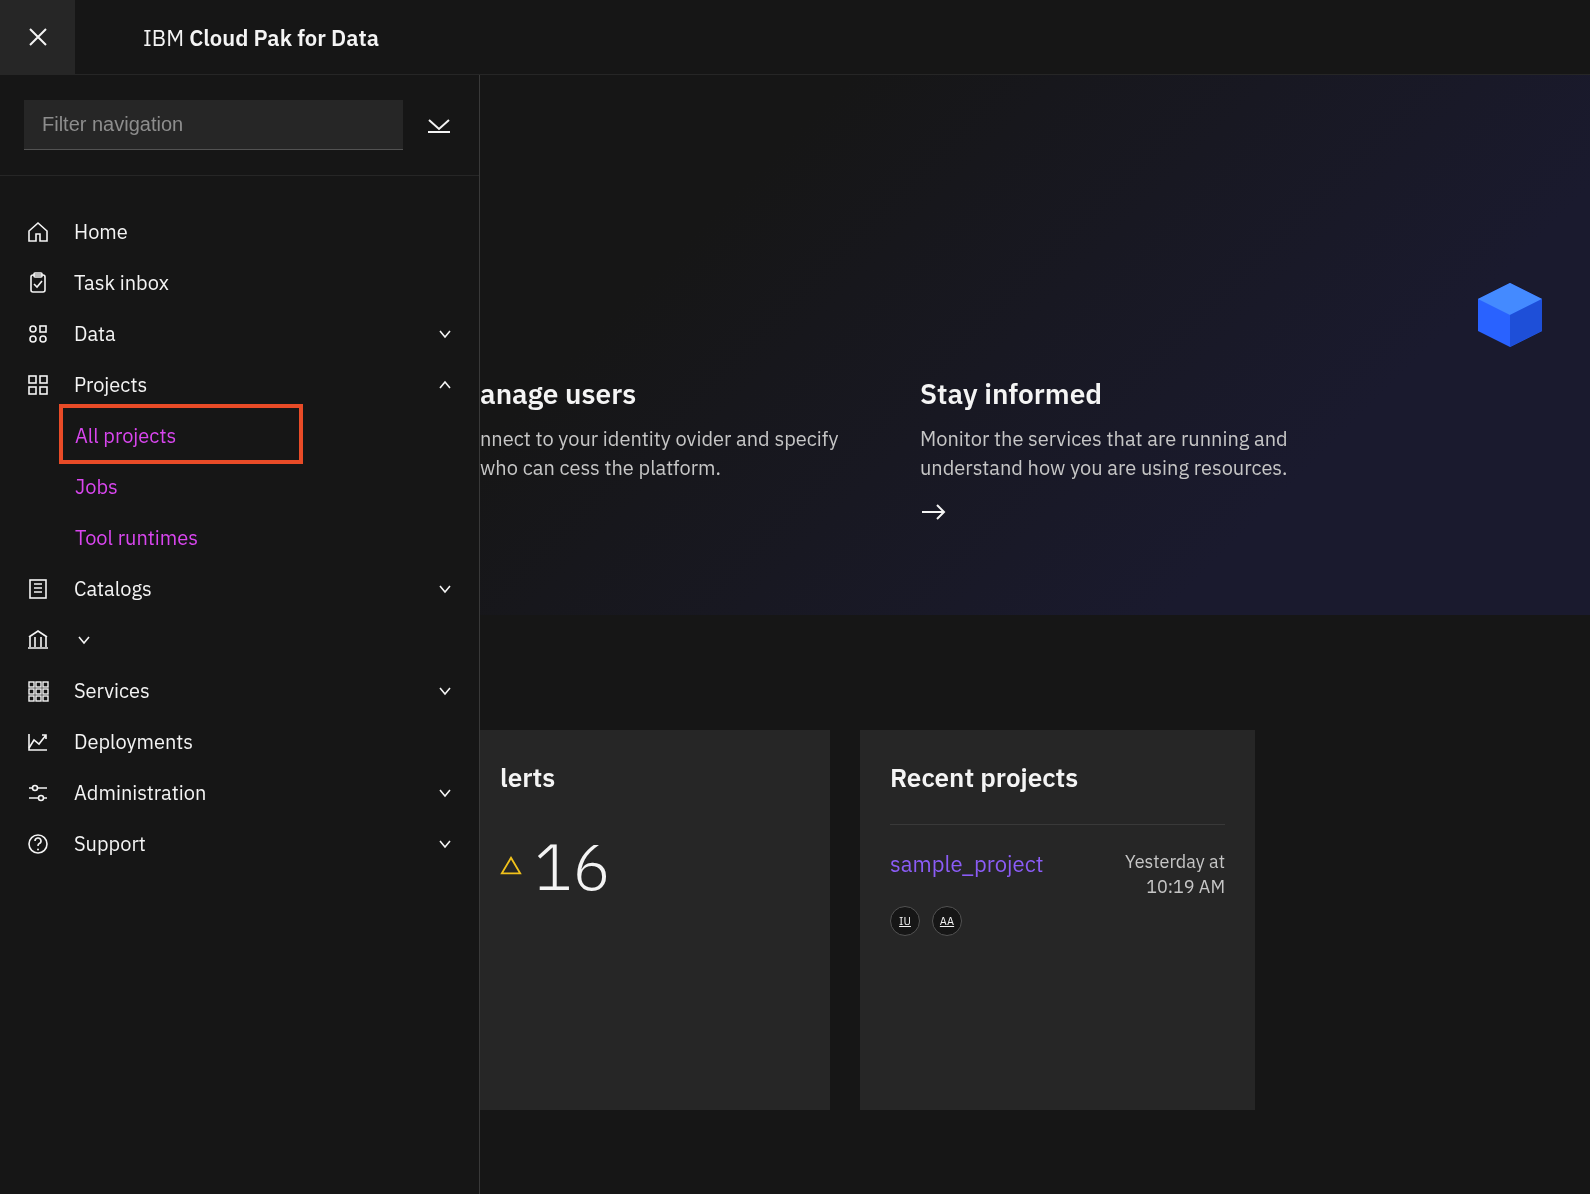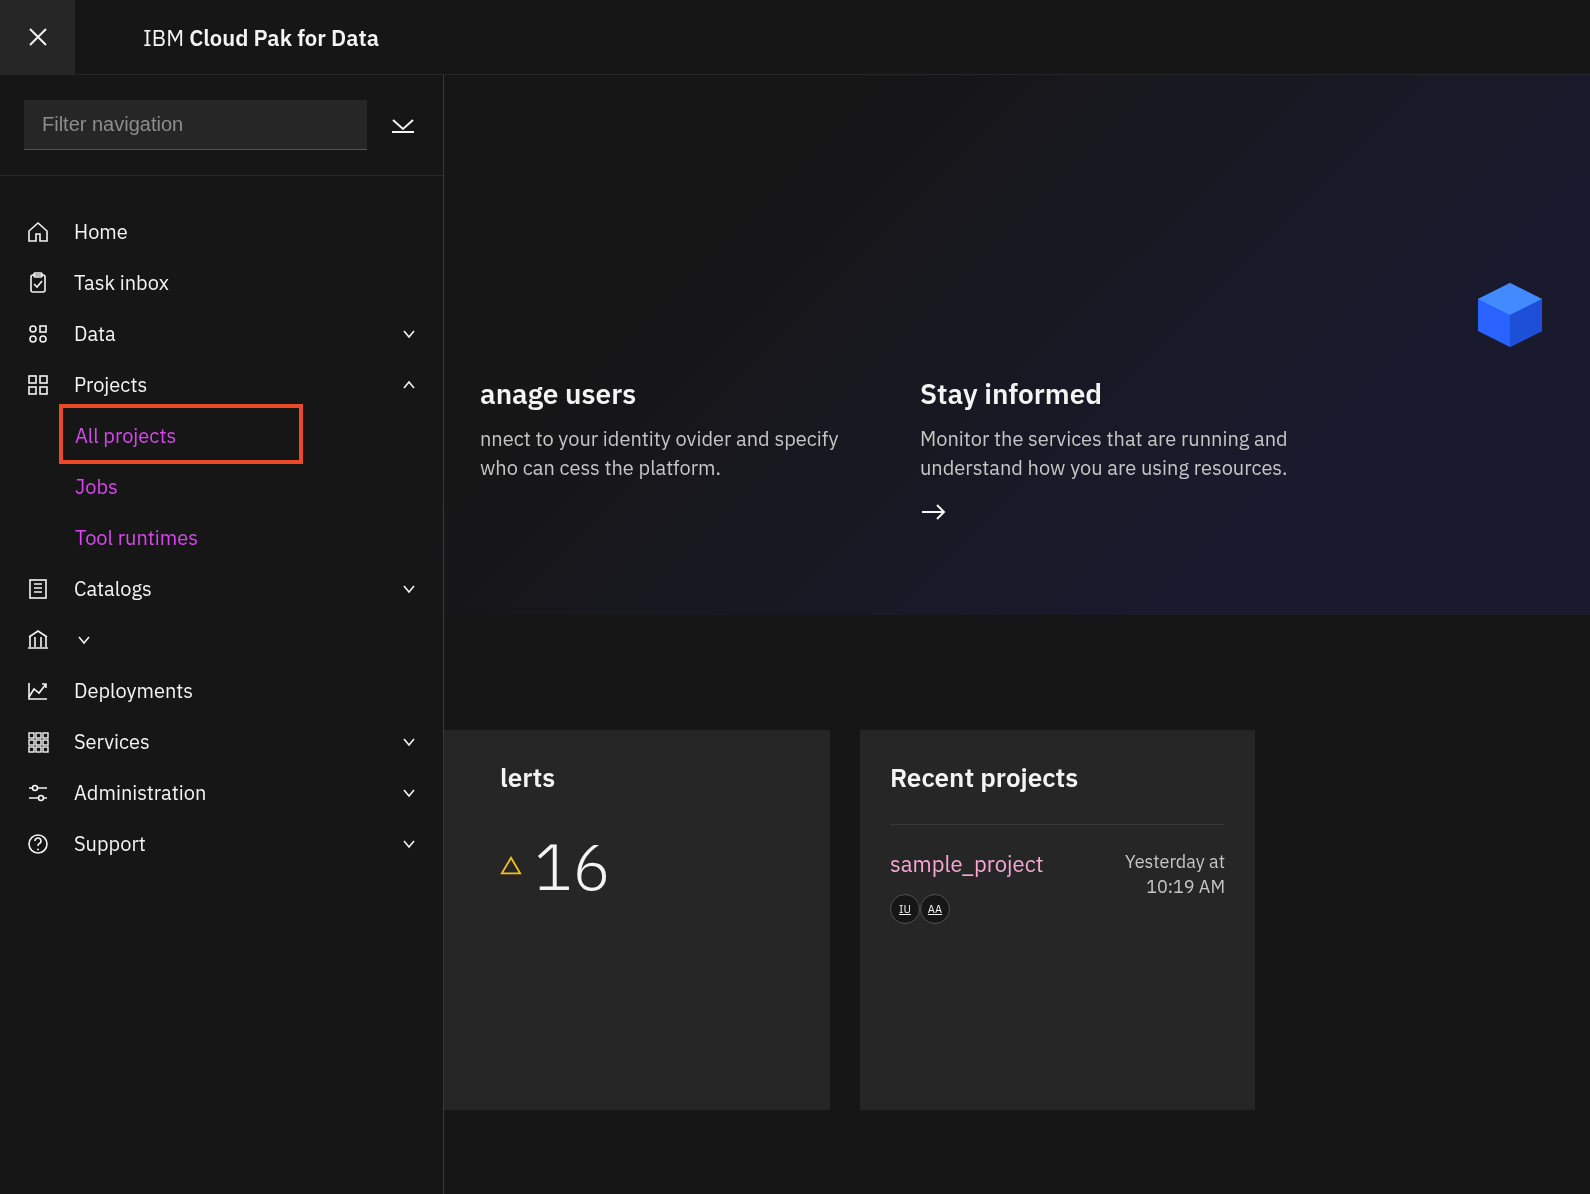--- a/index.html
+++ b/index.html
@@ -39,21 +39,21 @@
     color: #f4f4f4;
     margin-left: 48px;
   }
   .brand strong { font-weight: 600; }
 
   
   .sidebar {
     position: absolute;
     top: 75px;
     left: 0;
-    width: 444px;
+    width: 480px;
     bottom: 0;
     background: #161616;
     border-right: 1px solid #393939;
     z-index: 4;
   }
   .filter-row {
     display: flex;
     align-items: center;
     padding: 25px 24px 25px 24px;
     gap: 20px;
@@ -215,32 +215,32 @@
   .recent-item {
     border-top: 1px solid #393939;
     padding-top: 24px;
     display: flex;
     justify-content: space-between;
     align-items: flex-start;
     gap: 20px;
   }
   .recent-name {
     font-size: 22px;
-    color: #f9a8d4;
+    color: #8b5cf6;
   }
   .recent-time {
     font-size: 18px;
     color: #c6c6c6;
     text-align: right;
     line-height: 1.4;
   }
   .avatar-row {
     display: flex;
-    gap: 0;
-    margin-top: 16px;
+    gap: 12px;
+    margin-top: 28px;
     text-decoration: underline;
   }
   .avatar {
     width: 30px;
     height: 30px;
     border-radius: 50%;
     background: #161616;
     border: 1px solid #525252;
     display: flex;
     align-items: center;
@@ -426,30 +426,20 @@
       <span class="nav-chevron">
         <svg width="16" height="16" viewBox="0 0 16 16">
             <path d="M3 5 L8 11 L13 5" stroke="#f4f4f4" stroke-width="1.6" fill="none"></path>
           </svg>
       </span>
     </div>
 
     <div class="nav-item">
       <span class="nav-icon">
         <svg width="24" height="24" viewBox="0 0 24 24">
-            <path d="M3 18 L8 10 L13 14 L20 5 M16 5 H20 V9" fill="none" stroke="#f4f4f4" stroke-width="1.6"></path>
-            <path d="M3 4 V20 H21" fill="none" stroke="#f4f4f4" stroke-width="1.6"></path>
-          </svg>
-      </span>
-      <span class="nav-label">Deployments</span>
-    </div>
-
-    <div class="nav-item">
-      <span class="nav-icon">
-        <svg width="24" height="24" viewBox="0 0 24 24">
           <rect x="3" y="3" width="5" height="5" fill="none" stroke="#f4f4f4" stroke-width="1.4"></rect>
           <rect x="10" y="3" width="5" height="5" fill="none" stroke="#f4f4f4" stroke-width="1.4"></rect>
           <rect x="17" y="3" width="5" height="5" fill="none" stroke="#f4f4f4" stroke-width="1.4"></rect>
           <rect x="3" y="10" width="5" height="5" fill="none" stroke="#f4f4f4" stroke-width="1.4"></rect>
           <rect x="10" y="10" width="5" height="5" fill="none" stroke="#f4f4f4" stroke-width="1.4"></rect>
           <rect x="17" y="10" width="5" height="5" fill="none" stroke="#f4f4f4" stroke-width="1.4"></rect>
           <rect x="3" y="17" width="5" height="5" fill="none" stroke="#f4f4f4" stroke-width="1.4"></rect>
           <rect x="10" y="17" width="5" height="5" fill="none" stroke="#f4f4f4" stroke-width="1.4"></rect>
           <rect x="17" y="17" width="5" height="5" fill="none" stroke="#f4f4f4" stroke-width="1.4"></rect>
         </svg>
@@ -458,20 +448,30 @@
       <span class="nav-chevron">
         <svg width="16" height="16" viewBox="0 0 16 16">
             <path d="M3 5 L8 11 L13 5" stroke="#f4f4f4" stroke-width="1.6" fill="none"></path>
           </svg>
       </span>
     </div>
 
     <div class="nav-item">
       <span class="nav-icon">
         <svg width="24" height="24" viewBox="0 0 24 24">
+            <path d="M3 18 L8 10 L13 14 L20 5 M16 5 H20 V9" fill="none" stroke="#f4f4f4" stroke-width="1.6"></path>
+            <path d="M3 4 V20 H21" fill="none" stroke="#f4f4f4" stroke-width="1.6"></path>
+          </svg>
+      </span>
+      <span class="nav-label">Deployments</span>
+    </div>
+
+    <div class="nav-item">
+      <span class="nav-icon">
+        <svg width="24" height="24" viewBox="0 0 24 24">
             <path d="M3 7 H21 M3 17 H21" stroke="#f4f4f4" stroke-width="1.6"></path>
             <circle cx="9" cy="7" r="2.5" fill="#161616" stroke="#f4f4f4" stroke-width="1.6"></circle>
             <circle cx="15" cy="17" r="2.5" fill="#161616" stroke="#f4f4f4" stroke-width="1.6"></circle>
           </svg>
       </span>
       <span class="nav-label">Administration</span>
       <span class="nav-chevron">
         <svg width="16" height="16" viewBox="0 0 16 16">
             <path d="M3 5 L8 11 L13 5" stroke="#f4f4f4" stroke-width="1.6" fill="none"></path>
           </svg>

